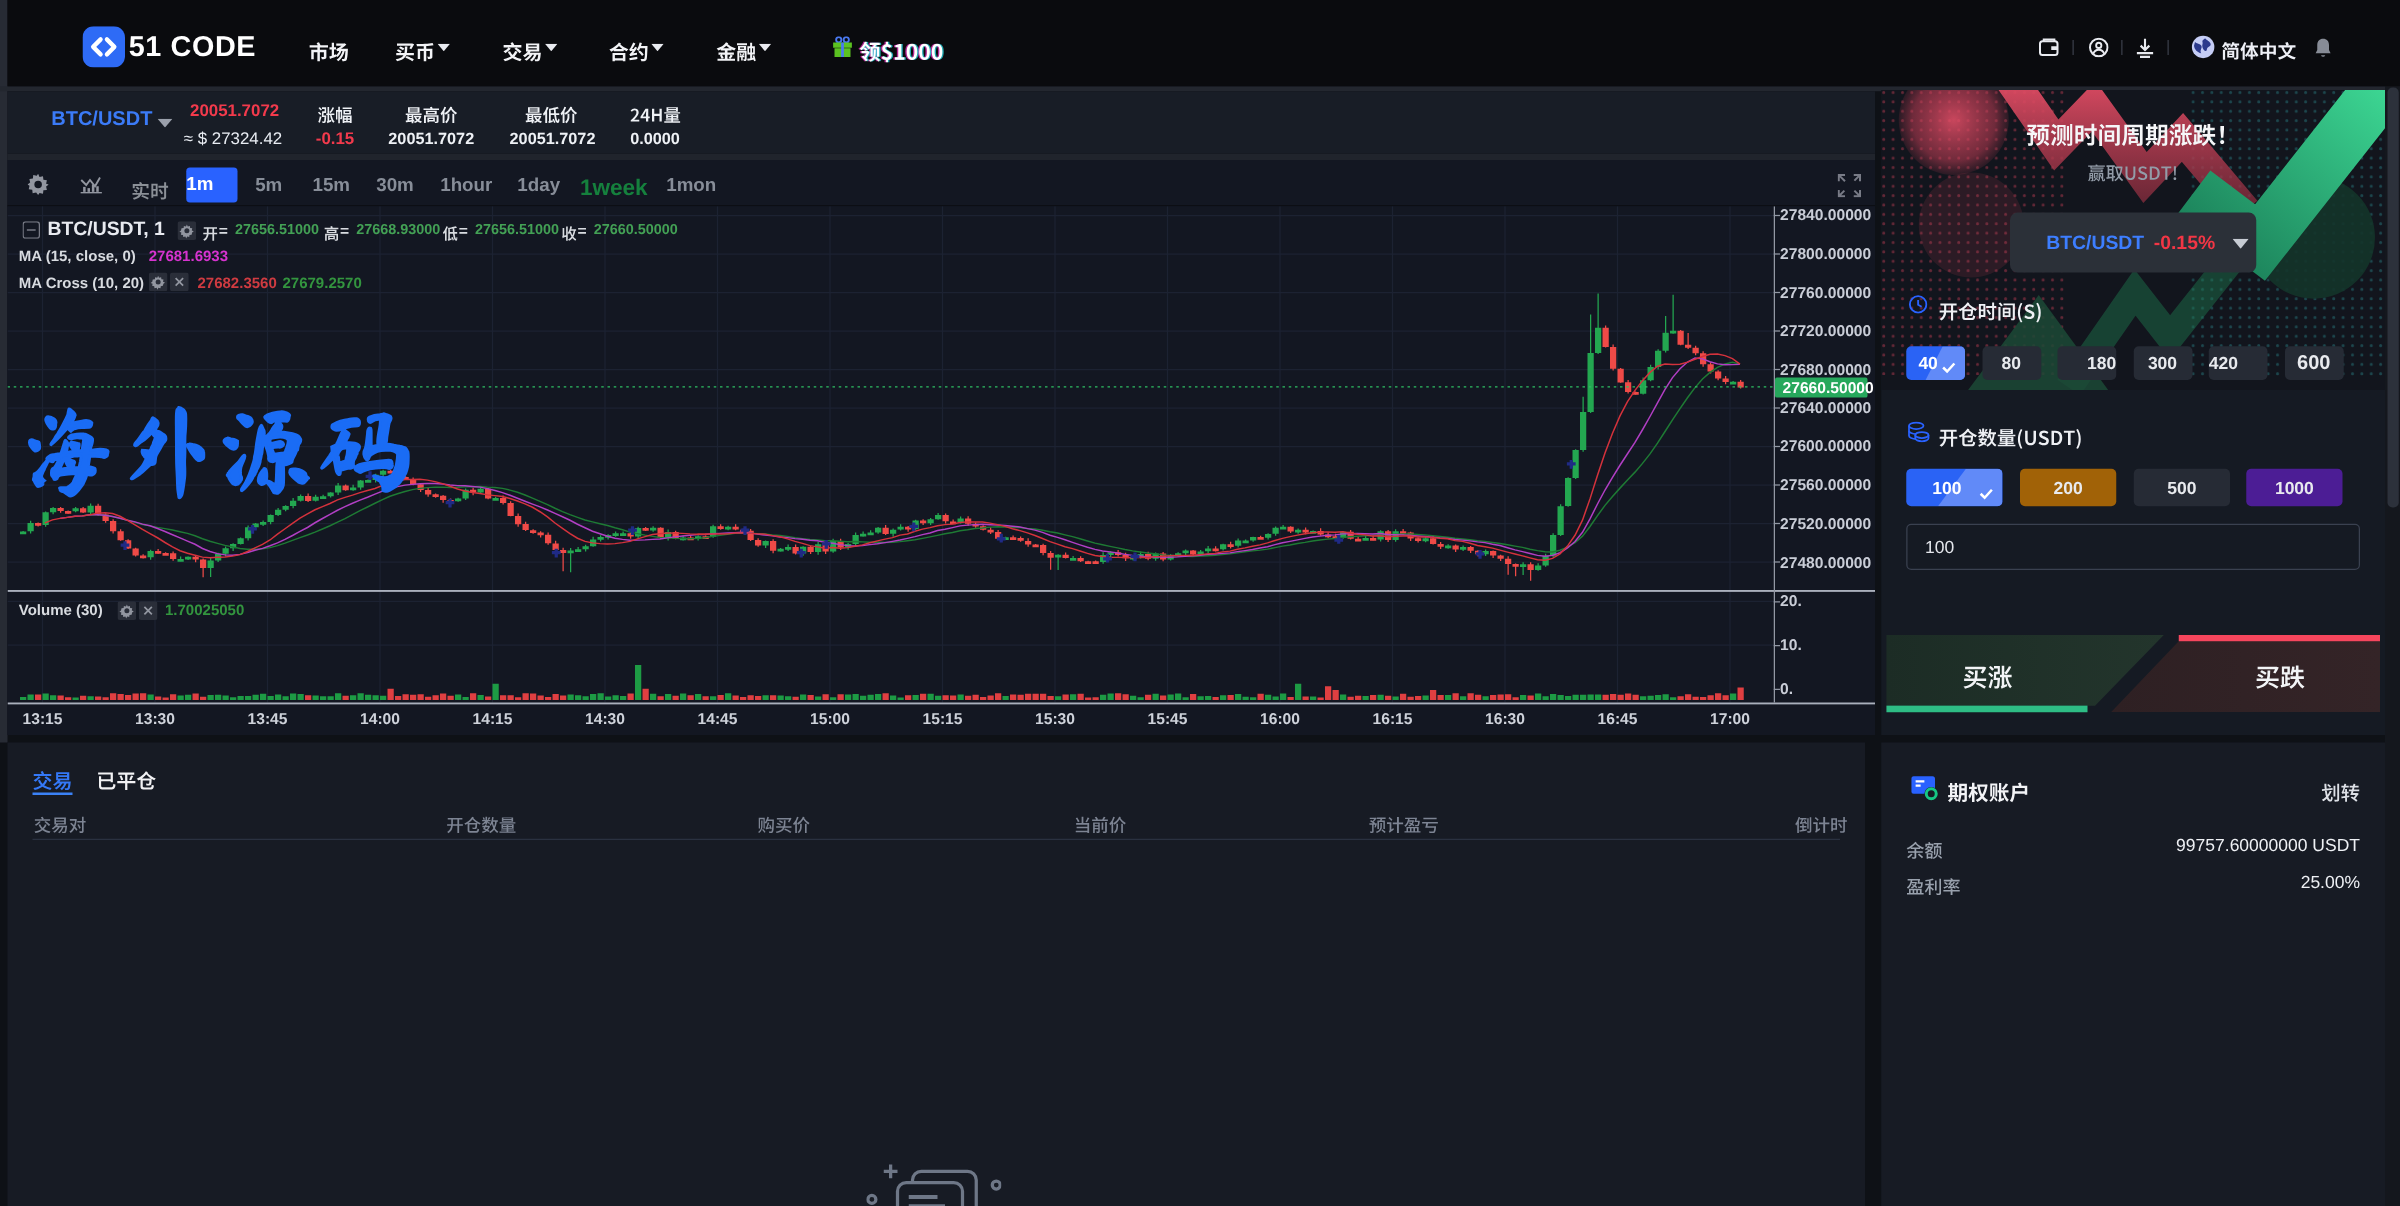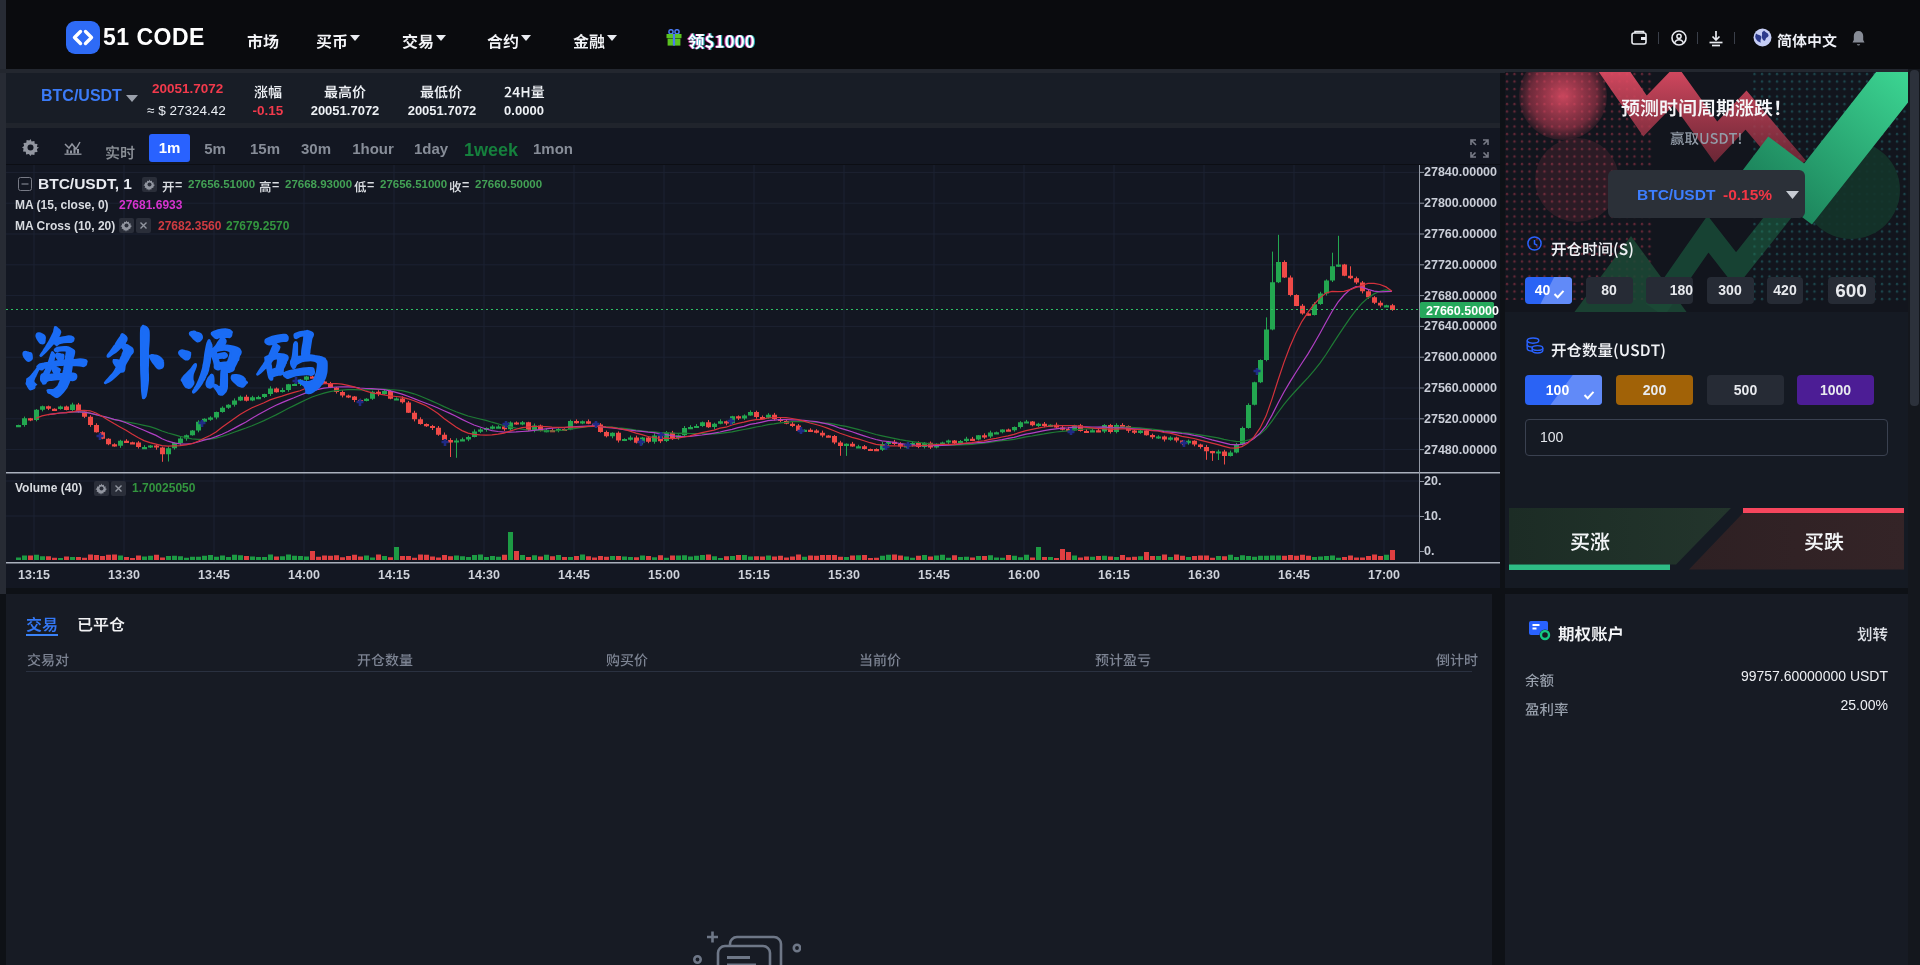--- a/index.html
+++ b/index.html
@@ -115,21 +115,21 @@
 <path d="M1 4L5 8l3-4 4 5 4-7" stroke="#9296a0" stroke-width="1.5" fill="none"></path>
 <path d="M0.5 14.2h17" stroke="#9296a0" stroke-width="1.3"></path>
 <rect x="2.5" y="9.5" width="2" height="4" fill="#9296a0"></rect>
     <rect x="6" y="10.5" width="2" height="3" fill="#9296a0"></rect>
     <rect x="9.5" y="7.5" width="2" height="6" fill="#9296a0"></rect>
     <rect x="13" y="9" width="2" height="4.5" fill="#9296a0"></rect>
   </svg>
 <svg style="position:absolute;left:105.0px;top:141.0px" width="30" height="20" viewBox="0 0 30 20">
     <path d="M8.0 16.2 8.7 15.0Q9.7 15.3 10.7 15.7Q11.7 16.1 12.6 16.5Q13.4 17.0 14.0 17.4L13.1 18.6Q12.5 18.2 11.7 17.8Q10.9 17.4 9.9 17.0Q9.0 16.5 8.0 16.2ZM6.2 5.0 7.8 4.5Q8.1 5.0 8.4 5.6Q8.7 6.1 8.9 6.6L7.2 7.1Q7.1 6.7 6.8 6.1Q6.5 5.5 6.2 5.0ZM1.2 6.2H13.8V9.5H12.2V7.7H2.8V9.5H1.2ZM7.3 8.4H9.0Q9.0 10.0 8.8 11.4Q8.7 12.7 8.3 13.9Q8.0 15.0 7.2 15.9Q6.5 16.9 5.2 17.5Q4.0 18.2 2.1 18.7Q2.0 18.4 1.7 17.9Q1.4 17.5 1.2 17.3Q2.9 16.9 4.1 16.3Q5.2 15.8 5.8 15.0Q6.5 14.2 6.8 13.2Q7.1 12.3 7.2 11.0Q7.3 9.8 7.3 8.4ZM1.0 13.4H14.1V14.7H1.0ZM3.5 9.2 4.5 8.1Q4.9 8.3 5.3 8.6Q5.7 8.9 6.1 9.2Q6.5 9.5 6.7 9.7L5.7 10.9Q5.5 10.6 5.1 10.3Q4.7 10.0 4.3 9.7Q3.9 9.4 3.5 9.2ZM2.0 11.5 2.9 10.4Q3.3 10.6 3.8 10.8Q4.2 11.1 4.6 11.4Q5.0 11.6 5.2 11.9L4.3 13.1Q4.0 12.8 3.6 12.5Q3.3 12.2 2.8 12.0Q2.4 11.7 2.0 11.5Z M16.8 5.9H21.1V15.9H16.8V14.5H19.6V7.3H16.8ZM16.9 10.1H20.0V11.6H16.9ZM16.1 5.9H17.6V17.1H16.1ZM21.7 7.5H29.5V9.1H21.7ZM26.3 4.8H27.9V16.5Q27.9 17.3 27.7 17.6Q27.5 18.0 27.0 18.2Q26.6 18.4 25.8 18.5Q25.0 18.5 23.9 18.5Q23.8 18.2 23.7 17.7Q23.5 17.2 23.3 16.9Q23.9 16.9 24.4 16.9Q24.9 16.9 25.3 16.9Q25.7 16.9 25.8 16.9Q26.1 16.9 26.2 16.8Q26.3 16.7 26.3 16.5ZM21.9 10.9 23.3 10.2Q23.7 10.7 24.1 11.3Q24.5 11.9 24.9 12.5Q25.3 13.1 25.6 13.6L24.1 14.4Q23.9 13.9 23.5 13.3Q23.2 12.7 22.7 12.1Q22.3 11.4 21.9 10.9Z" fill="#8b9097"></path>
   </svg>
-<div class="abs" style="left:149px;top:134px;width:41px;height:28px;background:#2962ff;border-radius:3px;color:#fff;font-size:15px;font-weight:700;text-align:center;line-height:28px">1m</div>
+<div class="abs" style="left:149px;top:134px;width:41px;height:28px;background:#2962ff;border-radius:3px;color:#fff;font-size:15px;font-weight:700;line-height:28px">1m</div>
 <div class="abs" style="left:215px;top:140px;font-size:15px;font-weight:600;color:#878d98;transform:translateX(-50%)">5m</div>
 <div class="abs" style="left:265px;top:140px;font-size:15px;font-weight:600;color:#878d98;transform:translateX(-50%)">15m</div>
 <div class="abs" style="left:316px;top:140px;font-size:15px;font-weight:600;color:#878d98;transform:translateX(-50%)">30m</div>
 <div class="abs" style="left:373px;top:140px;font-size:15px;font-weight:600;color:#878d98;transform:translateX(-50%)">1hour</div>
 <div class="abs" style="left:431px;top:140px;font-size:15px;font-weight:600;color:#878d98;transform:translateX(-50%)">1day</div>
 <div class="abs" style="left:491px;top:140px;font-size:18px;font-weight:600;color:#15803d;transform:translateX(-50%)">1week</div>
 <div class="abs" style="left:553px;top:140px;font-size:15px;font-weight:600;color:#878d98;transform:translateX(-50%)">1mon</div>
 <svg class="abs" style="left:1470px;top:139px" width="19" height="19" viewBox="0 0 19 19">
 <g stroke="#787b86" stroke-width="1.6" fill="none">
       <path d="M1 6V1h5M6 6L1.5 1.5"></path>
@@ -263,21 +263,21 @@
     <rect width="15" height="15" rx="2" fill="#2a2e39"></rect>
     <path fill="#9296a0" d="M7.5 2.5l.7 1.6 1.7-.4 .2 1.7 1.7 .2-.4 1.7 1.6 .7-1.3 1-.4 1.7-1.7 .2-.2 1.7-1.7-.4-.7 1.6-.7-1.6-1.7 .4-.2-1.7-1.7-.2 .4-1.7-1.6-.7 1.3-1 .4-1.7 1.7-.2 .2-1.7 1.7 .4z"></path>
     <circle cx="7.5" cy="7.5" r="2" fill="#2a2e39"></circle>
   </svg>
 <svg class="abs" style="left:136px;top:218px" width="15" height="15" viewBox="0 0 15 15">
     <rect width="15" height="15" rx="2" fill="#2a2e39"></rect>
     <path d="M4.5 4.5l6 6M10.5 4.5l-6 6" stroke="#9296a0" stroke-width="1.4"></path>
   </svg>
 <div class="abs" style="left:158px;top:218.5px;font-size:12px;font-weight:600;color:#cf3b41">27682.3560</div>
 <div class="abs" style="left:226px;top:218.5px;font-size:12px;font-weight:600;color:#33953f">27679.2570</div>
-<div class="abs" style="left:15px;top:480.5px;font-size:12px;font-weight:600;color:#d8dbe0">Volume (40)</div>
+<div class="abs" style="left:15px;top:480.5px;font-size:12px;font-weight:600;color:#d8dbe0">Volume (30)</div>
 <svg class="abs" style="left:94px;top:481px" width="15" height="15" viewBox="0 0 15 15">
     <rect width="15" height="15" rx="2" fill="#2a2e39"></rect>
     <path fill="#9296a0" d="M7.5 2.5l.7 1.6 1.7-.4 .2 1.7 1.7 .2-.4 1.7 1.6 .7-1.3 1-.4 1.7-1.7 .2-.2 1.7-1.7-.4-.7 1.6-.7-1.6-1.7 .4-.2-1.7-1.7-.2 .4-1.7-1.6-.7 1.3-1 .4-1.7 1.7-.2 .2-1.7 1.7 .4z"></path>
     <circle cx="7.5" cy="7.5" r="2" fill="#2a2e39"></circle>
   </svg>
 <svg class="abs" style="left:111px;top:481px" width="15" height="15" viewBox="0 0 15 15">
     <rect width="15" height="15" rx="2" fill="#2a2e39"></rect>
     <path d="M4.5 4.5l6 6M10.5 4.5l-6 6" stroke="#9296a0" stroke-width="1.4"></path>
   </svg>
 <div class="abs" style="left:132px;top:480.5px;font-size:12px;font-weight:600;color:#33953f">1.70025050</div>
@@ -337,22 +337,22 @@
 <div class="abs" style="left:1525px;top:277px;width:47px;height:27px;background:#2a63f5;border-radius:4px;overflow:hidden">
     <div style="position:absolute;left:0;top:0;width:100%;height:100%;background:#618af8;clip-path:polygon(62% 0,100% 0,100% 100%,33% 100%)"></div>
   </div>
 <svg class="abs" style="left:1553px;top:289px" width="12" height="10">
     <path d="M1.5 5l3.2 3.2L10.5 1.8" stroke="#fff" stroke-width="2" fill="none"></path>
   </svg>
 <div class="abs" style="left:1525px;top:277px;width:35px;height:27px;color:#fff;font-size:14px;font-weight:600;text-align:center;line-height:27px">40</div>
 <div class="abs" style="left:1585.5px;top:277px;width:47px;height:27px;background:#262b35;border-radius:4px;color:#e8eaee;font-size:14px;font-weight:600;text-align:center;line-height:27px">80</div>
 <div class="abs" style="left:1646px;top:277px;width:47px;height:27px;background:#262b35;border-radius:4px;color:#e8eaee;font-size:14px;font-weight:600;text-align:right;line-height:27px">180</div>
 <div class="abs" style="left:1706.5px;top:277px;width:47px;height:27px;background:#262b35;border-radius:4px;color:#e8eaee;font-size:14px;font-weight:600;text-align:center;line-height:27px">300</div>
-<div class="abs" style="left:1767px;top:277px;width:36px;height:27px;background:#262b35;border-radius:4px;color:#e8eaee;font-size:14px;font-weight:600;text-align:center;line-height:27px">420</div>
-<div class="abs" style="left:1827.5px;top:277px;width:47px;height:27px;background:#262b35;border-radius:4px;color:#e8eaee;font-size:19px;font-weight:600;text-align:center;line-height:27px">600</div>
+<div class="abs" style="left:1767px;top:277px;width:47px;height:27px;background:#262b35;border-radius:4px;color:#e8eaee;font-size:14px;font-weight:600;text-align:left;line-height:27px">420</div>
+<div class="abs" style="left:1827.5px;top:277px;width:47px;height:27px;background:#262b35;border-radius:4px;color:#e8eaee;font-size:16px;font-weight:600;text-align:center;line-height:27px">600</div>
 <svg class="abs" style="left:1526px;top:337px" width="18" height="17" viewBox="0 0 18 17">
 <g fill="none" stroke="#2962ff" stroke-width="1.4">
 <ellipse cx="7" cy="3.6" rx="5.8" ry="2.6"></ellipse>
 <path d="M1.2 3.6v4c0 1.4 2.6 2.6 5.8 2.6"></path>
 <path d="M1.2 7.6v4c0 1.4 2.6 2.6 5.8 2.6"></path>
 <ellipse cx="11.5" cy="11" rx="5.3" ry="2.4"></ellipse>
 <path d="M6.2 11v2.6c0 1.3 2.4 2.4 5.3 2.4s5.3-1.1 5.3-2.4V11"></path>
     </g>
   </svg>
 <svg style="position:absolute;left:1551.0px;top:338.0px" width="115" height="21" viewBox="0 0 115 21">

